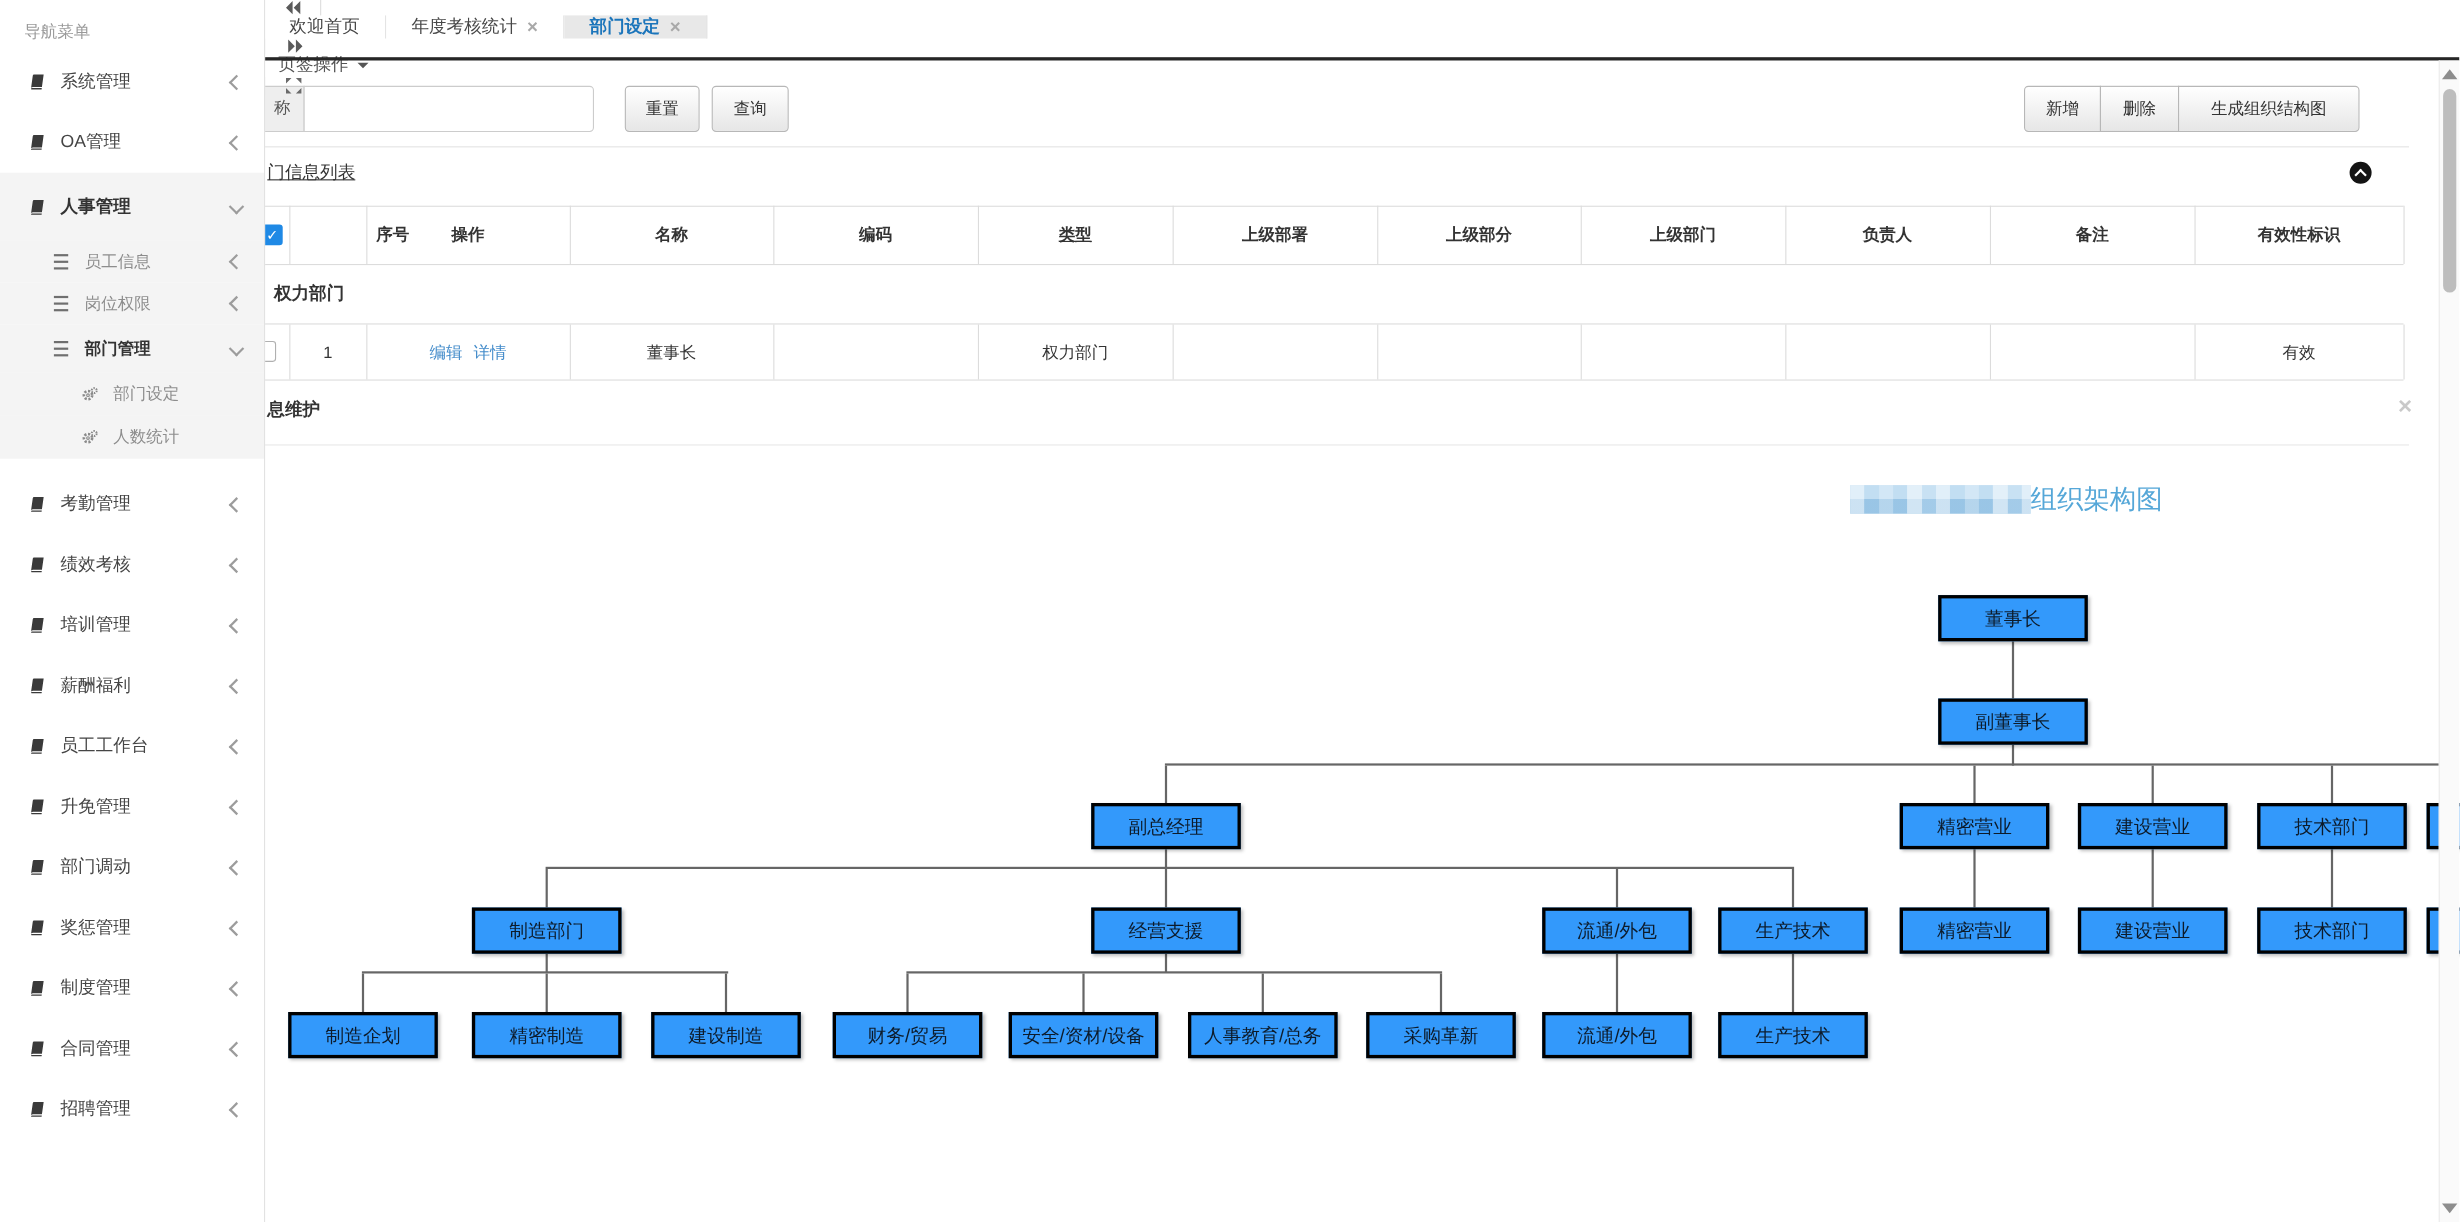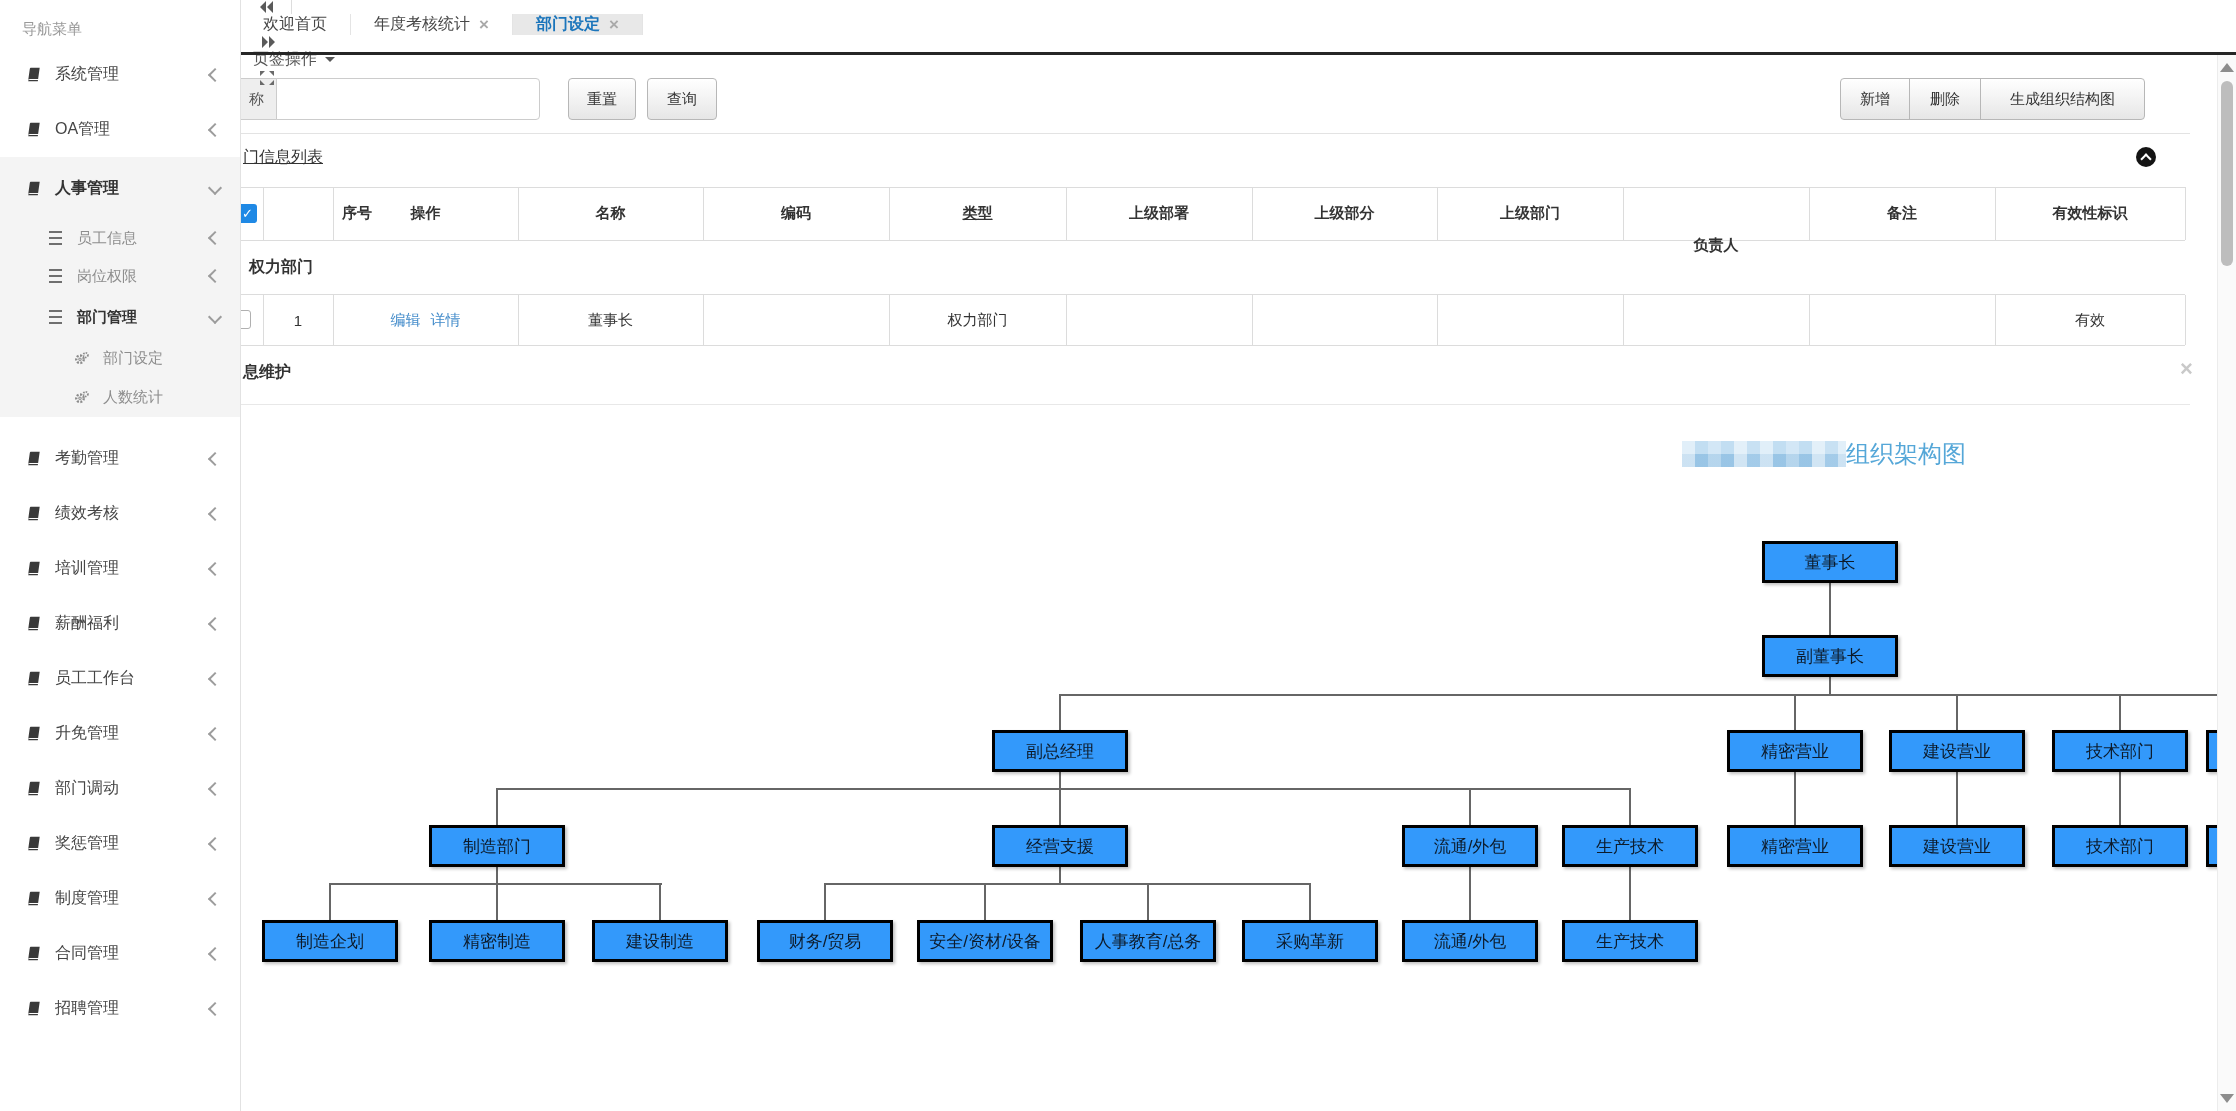--- a/index.html
+++ b/index.html
@@ -207,21 +207,21 @@
         <div class="tline" style="left: 2185px; top: 187px; width: 1px; height: 53px;"></div>
         <div class="tline" style="left: 2185px; top: 295px; width: 1px; height: 50px;"></div>
         <div class="tcell th" style="left: 274px; top: 187px; width: 70px; height: 53px; margin-left: 48px;">序号</div>
         <div class="tcell th" style="left: 333px; top: 187px; width: 185px; height: 53px;">操作</div>
         <div class="tcell th" style="left: 518px; top: 187px; width: 185px; height: 53px;">名称</div>
         <div class="tcell th" style="left: 703px; top: 187px; width: 186px; height: 53px;">编码</div>
         <div class="tcell th" style="left: 889px; top: 187px; width: 177px; height: 53px; text-decoration: underline;">类型</div>
         <div class="tcell th" style="left: 1066px; top: 187px; width: 186px; height: 53px;">上级部署</div>
         <div class="tcell th" style="left: 1252px; top: 187px; width: 185px; height: 53px;">上级部分</div>
         <div class="tcell th" style="left: 1437px; top: 187px; width: 186px; height: 53px;">上级部门</div>
-        <div class="tcell th" style="left: 1623px; top: 187px; width: 186px; height: 53px; margin-top: 32px;">负责人</div>
+        <div class="tcell th" style="left: 1623px; top: 187px; width: 186px; height: 53px;">负责人</div>
         <div class="tcell th" style="left: 1809px; top: 187px; width: 186px; height: 53px;">备注</div>
         <div class="tcell th" style="left: 1995px; top: 187px; width: 190px; height: 53px;">有效性标识</div>
         <div class="tgroup" style="left: 240px; top: 241px; width: 700px; height: 53px;">权力部门</div>
         <div class="tcell" style="left: 263px; top: 295px; width: 70px; height: 50px;">1</div>
         <div class="tcell" style="left: 333px; top: 295px; width: 185px; height: 50px;">
           <span class="tlink">编辑</span>
           <span class="tlink">详情</span>
         </div>
         <div class="tcell" style="left: 518px; top: 295px; width: 185px; height: 50px;">董事长</div>
         <div class="tcell" style="left: 889px; top: 295px; width: 177px; height: 50px;">权力部门</div>

